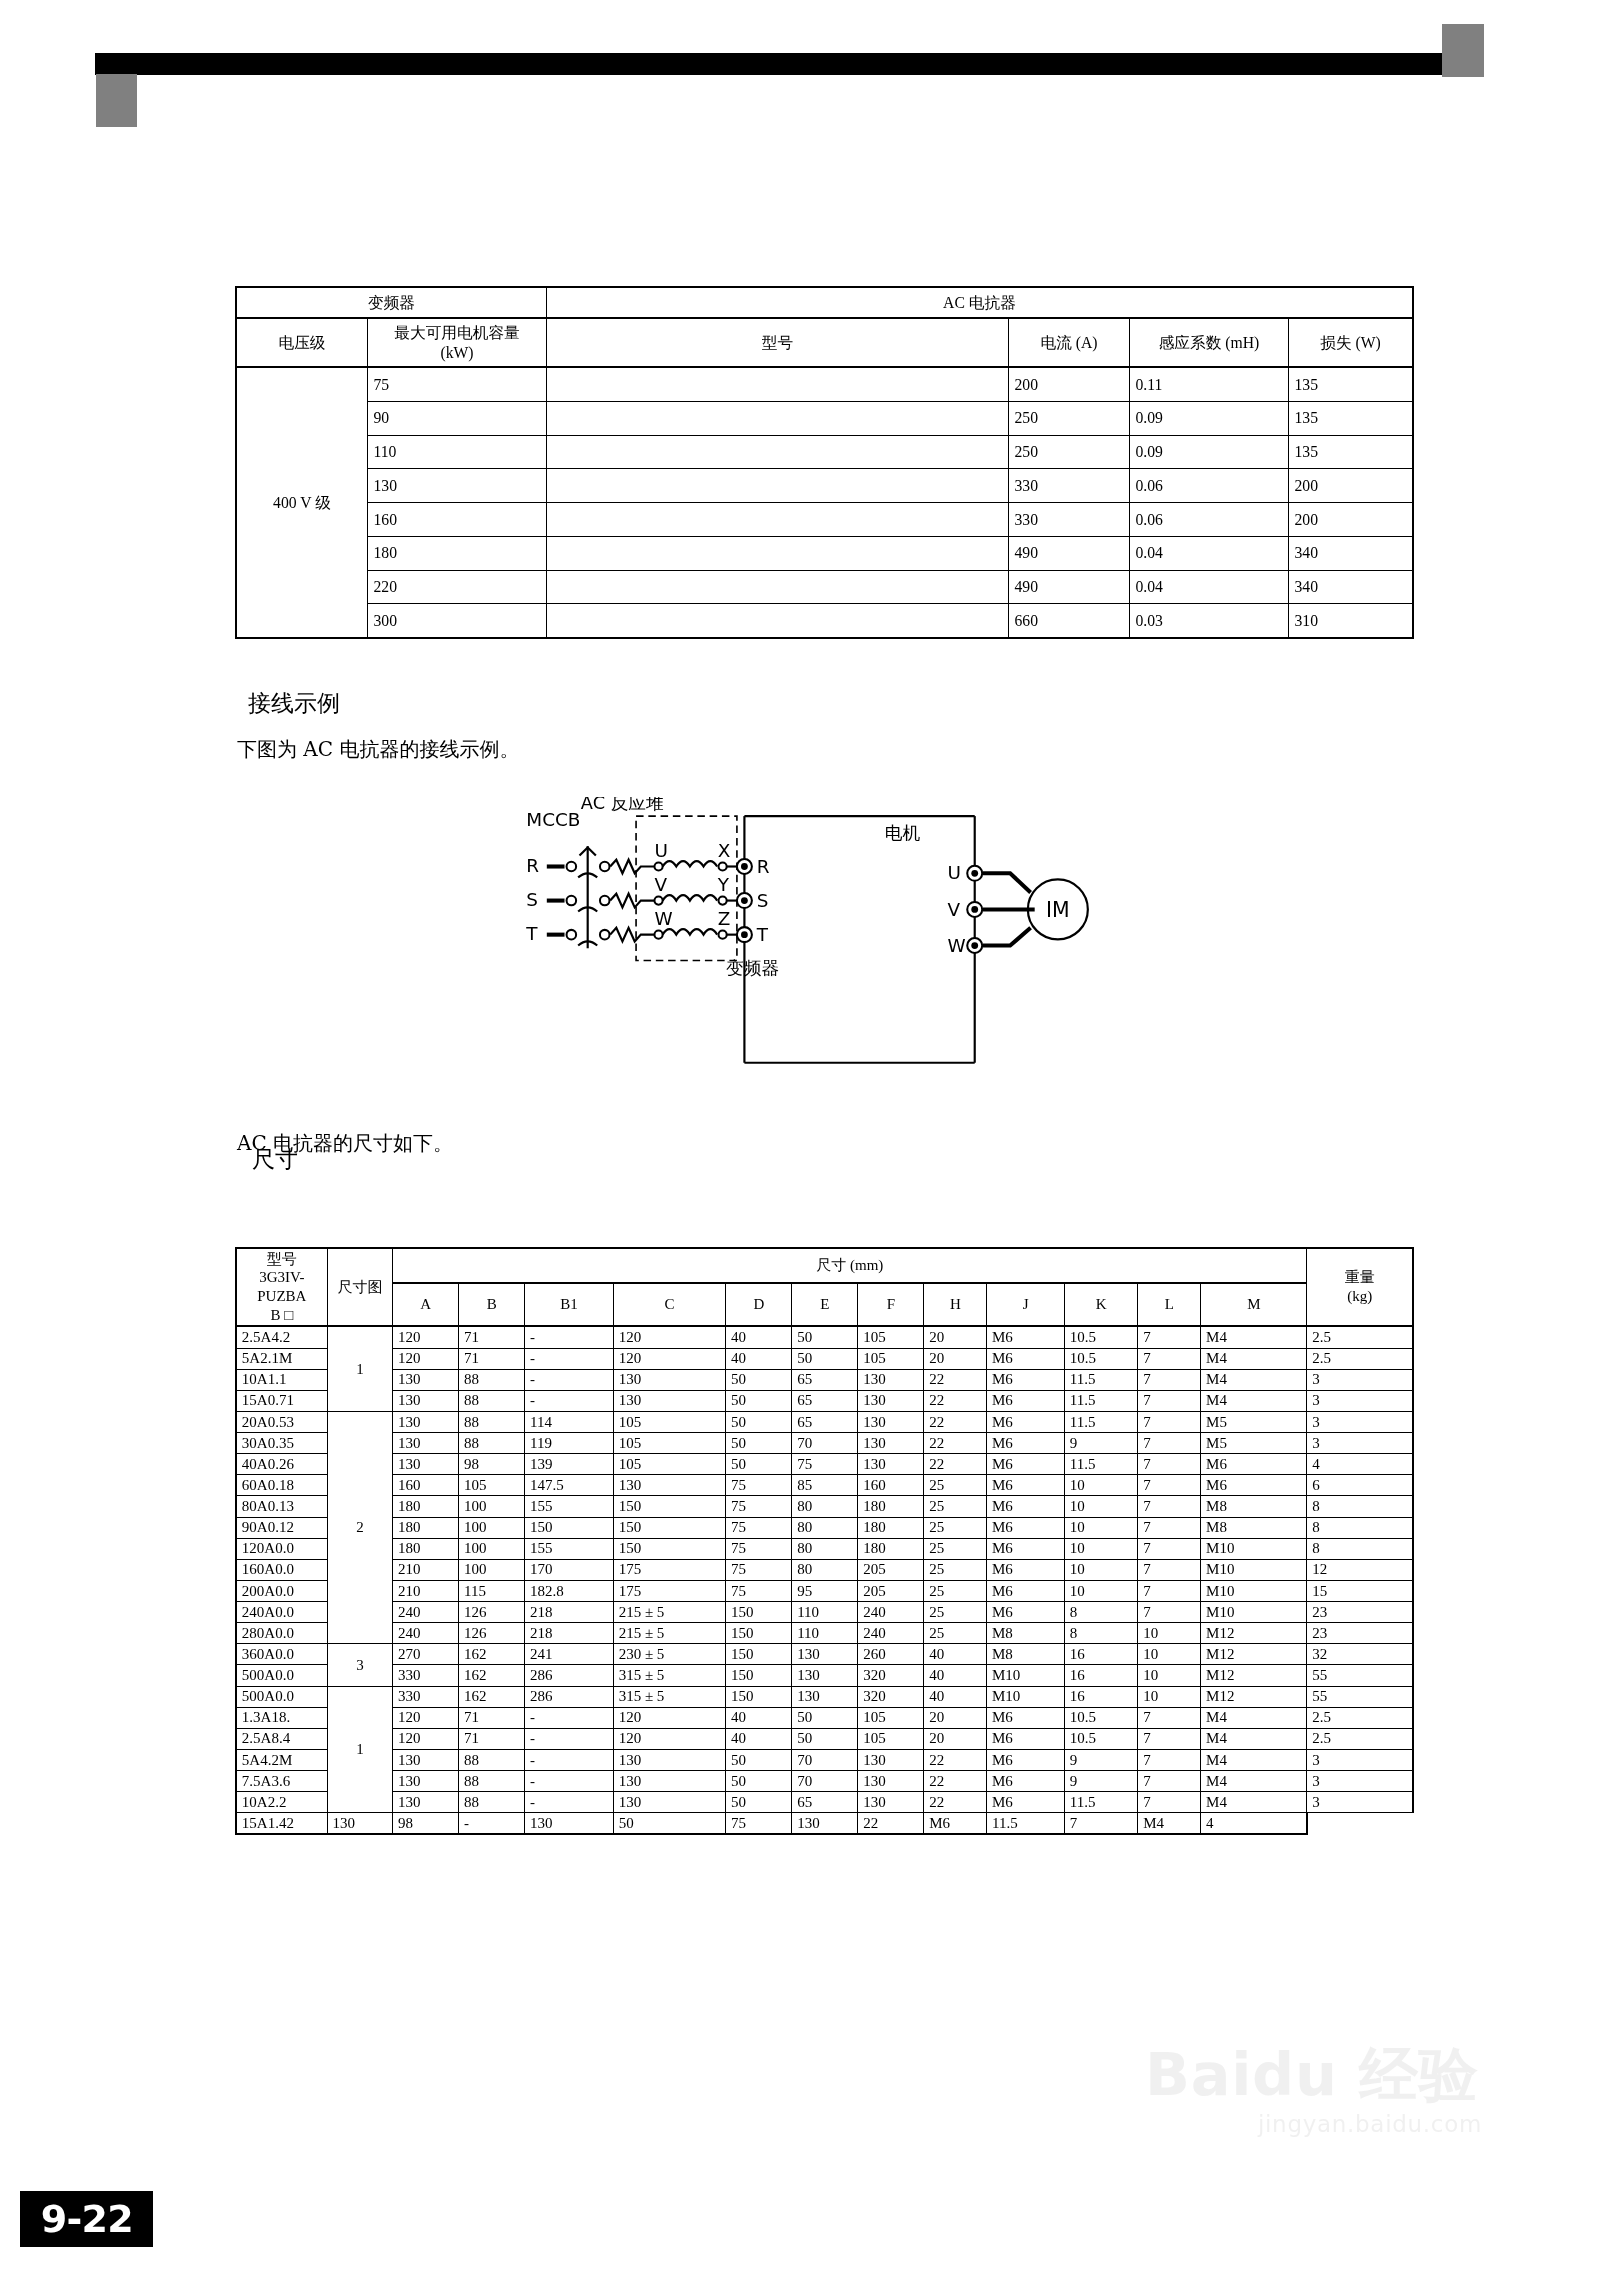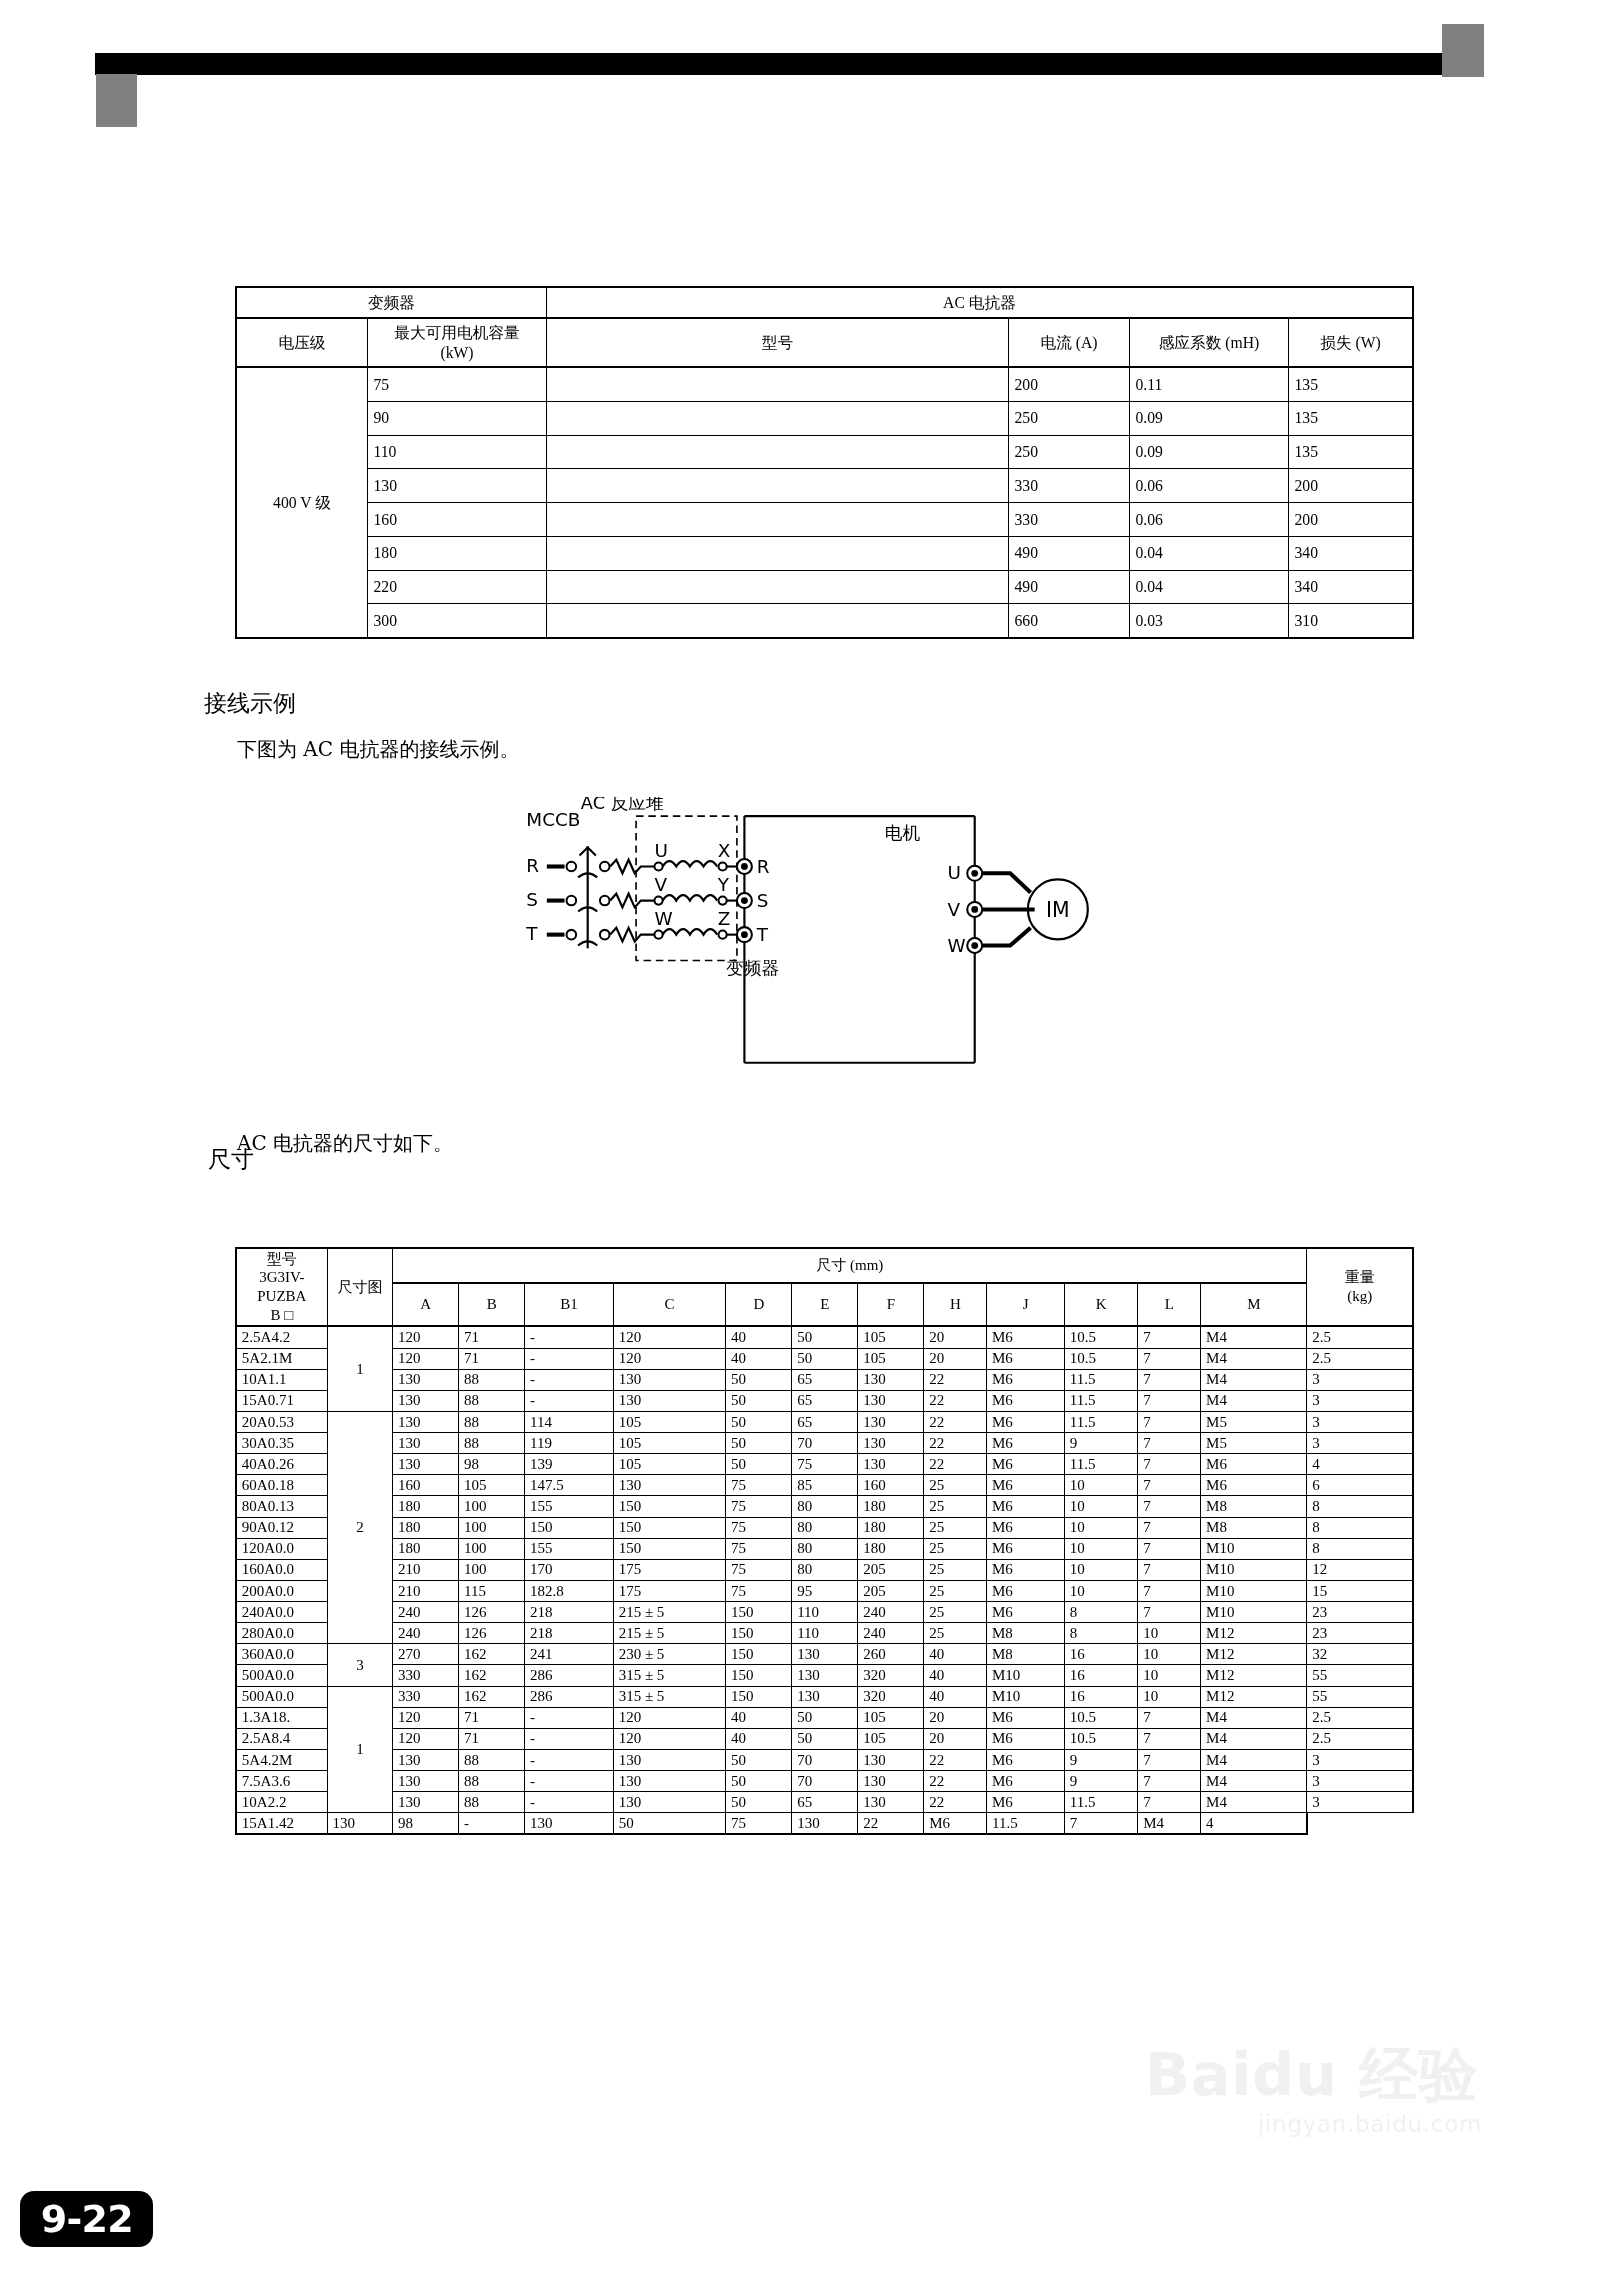--- a/index.html
+++ b/index.html
@@ -77,20 +77,21 @@
   #table-reactor-spec .hdr-sub { height: 49px; margin-left: 44px; }
   #table-reactor-spec .data-row td { height: 30px; }
 
   
   .sec-heading {
     position: absolute;
     font-size: 23px;
     font-family: "DejaVu Sans", sans-serif;
     color: #000;
     white-space: nowrap;
+    margin-left: 44px;
   }
   .sec-body {
     position: absolute;
     font-size: 20px;
     font-family: "DejaVu Serif", serif;
     color: #000;
     white-space: nowrap;
   }
   #heading-wiring { left: 204px; top: 688px; }
   #body-wiring    { left: 237px; top: 736px; }
@@ -143,21 +144,20 @@
     height: 56px;
     background: #000000;
     color: #ffffff;
     font-family: "DejaVu Sans", sans-serif;
     font-size: 38px;
     font-weight: bold;
     display: flex;
     align-items: center;
     justify-content: center;
     letter-spacing: -0.7px;
-    border-radius: 14px;
   }
 
   
   #watermark {
     position: absolute;
     left: 1145px;
     top: 2045px;
     width: 450px;
     height: 129px;
     pointer-events: none;

